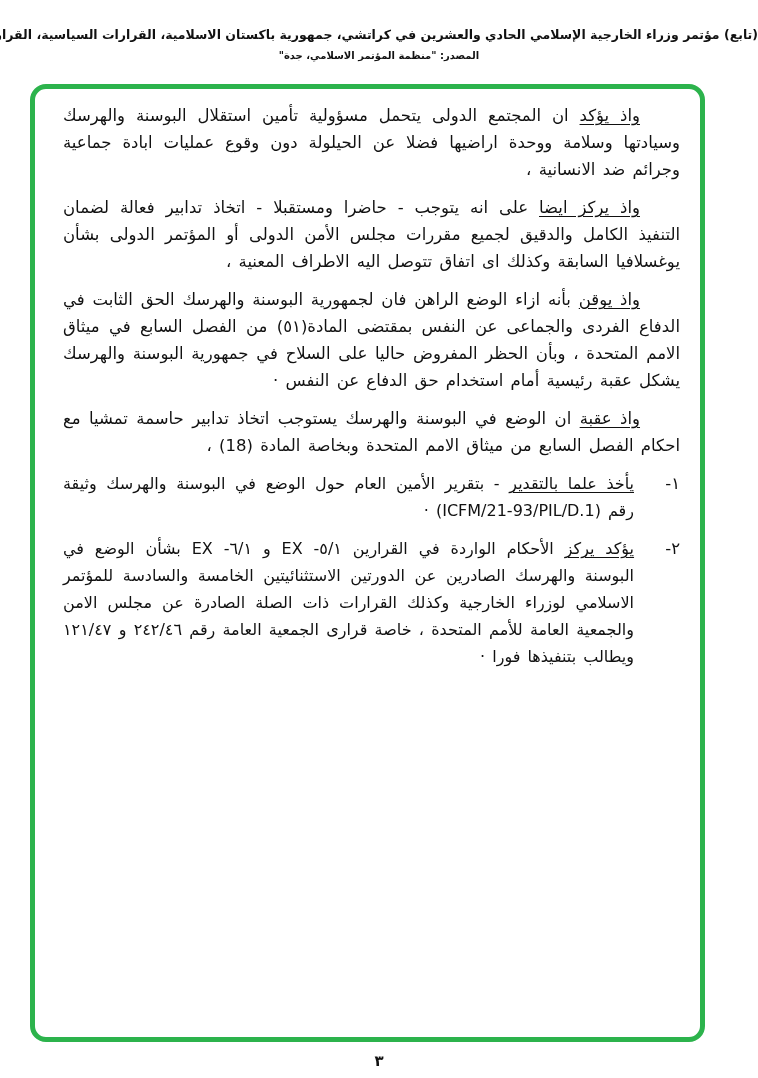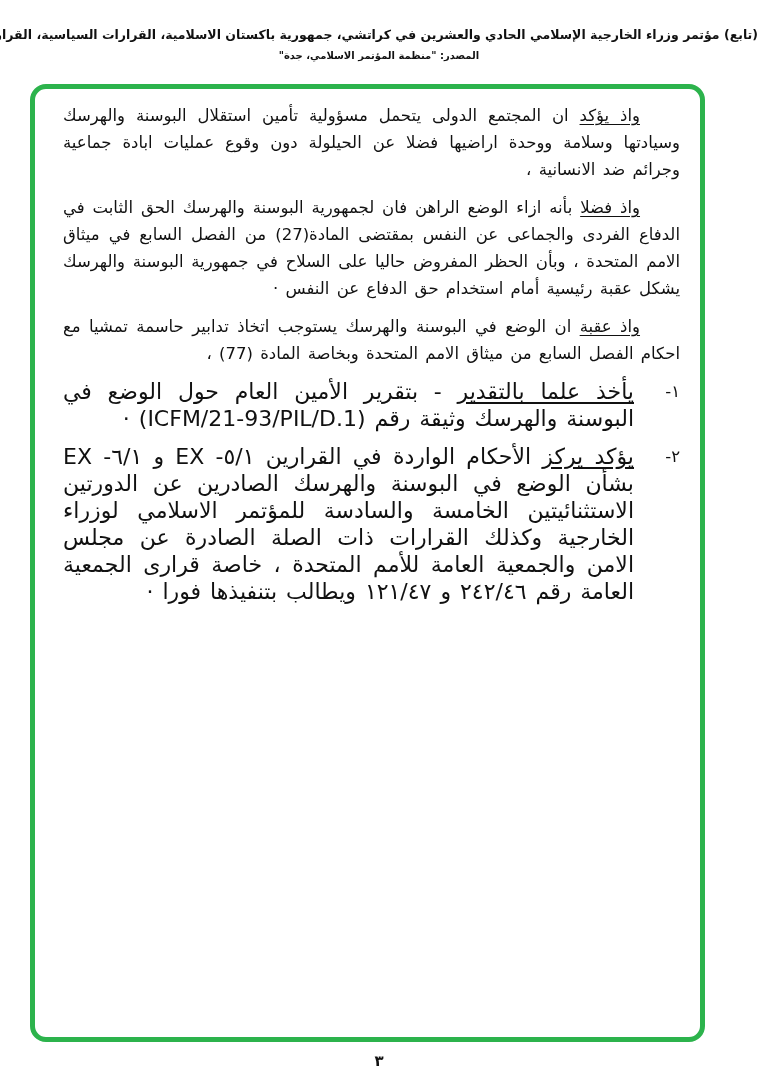--- a/index.html
+++ b/index.html
@@ -60,21 +60,21 @@
     display:flex;
     margin:2px 0 11px 0;
   }
   .item-num{
     flex:0 0 46px;
     font-size:16.5px;
     line-height:27px;
   }
   .item-body{
     flex:1;
-    font-size:22px;
+    font-size:16px;
     line-height:27px;
     text-align:justify;
     word-spacing:2px;
   }
   .footer-page{
     position:absolute;
     left:0;bottom:8px;
     width:100%;
     text-align:center;
     font-size:15px;
@@ -90,24 +90,25 @@
     <div class="h1">(تابع) مؤتمر وزراء الخارجية الإسلامي الحادي والعشرين في كراتشي، جمهورية باكستان الاسلامية، القرارات السياسية، القرار الرقم ٢١/٧-س</div>
     <div class="h2">المصدر: "منظمة المؤتمر الاسلامي، جدة"</div>
   </div>
 
   <div class="doc-box">
 
     <p class="clause"><span class="lead">واذ يؤكد</span><span> ان المجتمع الدولى يتحمل مسؤولية تأمين استقلال البوسنة والهرسك وسيادتها وسلامة ووحدة اراضيها فضلا عن الحيلولة دون وقوع عمليات ابادة جماعية وجرائم ضد الانسانية ،</span></p>
 
 
 
+    <p class="clause"><span class="lead">واذ يركز ايضا</span><span> على انه يتوجب - حاضرا ومستقبلا - اتخاذ تدابير فعالة لضمان التنفيذ الكامل والدقيق لجميع مقررات مجلس الأمن الدولى أو المؤتمر الدولى بشأن يوغسلافيا السابقة وكذلك اى اتفاق تتوصل اليه الاطراف المعنية ،</span></p>
 
-    <p class="clause"><span class="lead">واذ فضلا</span><span> بأنه ازاء الوضع الراهن فان لجمهورية البوسنة والهرسك الحق الثابت في الدفاع الفردى والجماعى عن النفس بمقتضى المادة(27) من الفصل السابع في ميثاق الامم المتحدة ، وبأن الحظر المفروض حاليا على السلاح في جمهورية البوسنة والهرسك يشكل عقبة رئيسية أمام استخدام حق الدفاع عن النفس ·</span></p>
+    <p class="clause"><span class="lead">واذ يوقن</span><span> بأنه ازاء الوضع الراهن فان لجمهورية البوسنة والهرسك الحق الثابت في الدفاع الفردى والجماعى عن النفس بمقتضى المادة(٥١) من الفصل السابع في ميثاق الامم المتحدة ، وبأن الحظر المفروض حاليا على السلاح في جمهورية البوسنة والهرسك يشكل عقبة رئيسية أمام استخدام حق الدفاع عن النفس ·</span></p>
 
-    <p class="clause"><span class="lead">واذ عقبة</span><span> ان الوضع في البوسنة والهرسك يستوجب اتخاذ تدابير حاسمة تمشيا مع احكام الفصل السابع من ميثاق الامم المتحدة وبخاصة المادة (77) ،</span></p>
+    <p class="clause"><span class="lead">واذ عقبة</span><span> ان الوضع في البوسنة والهرسك يستوجب اتخاذ تدابير حاسمة تمشيا مع احكام الفصل السابع من ميثاق الامم المتحدة وبخاصة المادة (18) ،</span></p>
 
     <div class="item">
       <div class="item-num">١-</div>
       <div class="item-body"><span class="lead">يأخذ علما بالتقدير</span><span> - بتقرير الأمين العام حول الوضع في البوسنة والهرسك وثيقة رقم (ICFM/21-93/PIL/D.1) ·</span></div>
     </div>
 
     <div class="item">
       <div class="item-num">٢-</div>
       <div class="item-body"><span class="lead">يؤكد يركز</span><span> الأحكام الواردة في القرارين ٥/١- EX و ٦/١- EX بشأن الوضع في البوسنة والهرسك الصادرين عن الدورتين الاستثنائيتين الخامسة والسادسة للمؤتمر الاسلامي لوزراء الخارجية وكذلك القرارات ذات الصلة الصادرة عن مجلس الامن والجمعية العامة للأمم المتحدة ، خاصة قرارى الجمعية العامة رقم ٢٤٢/٤٦ و ١٢١/٤٧ ويطالب بتنفيذها فورا ·</span></div>
     </div>

